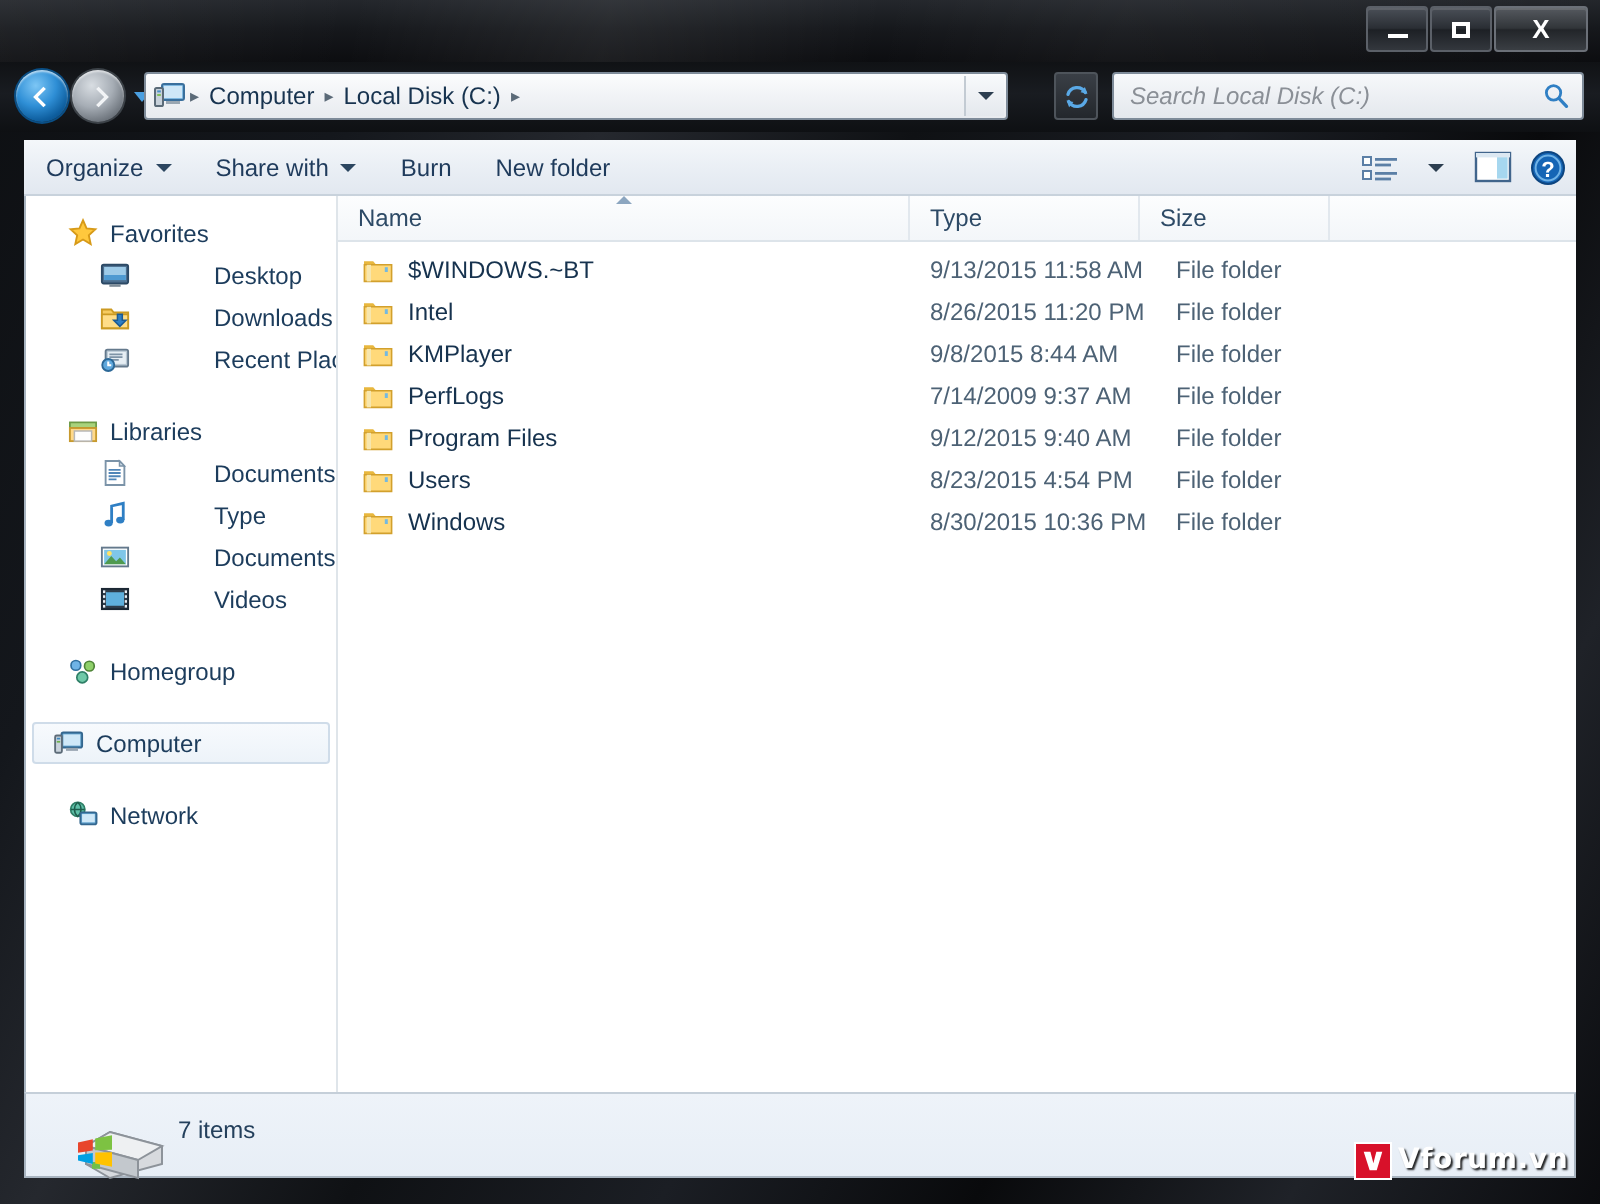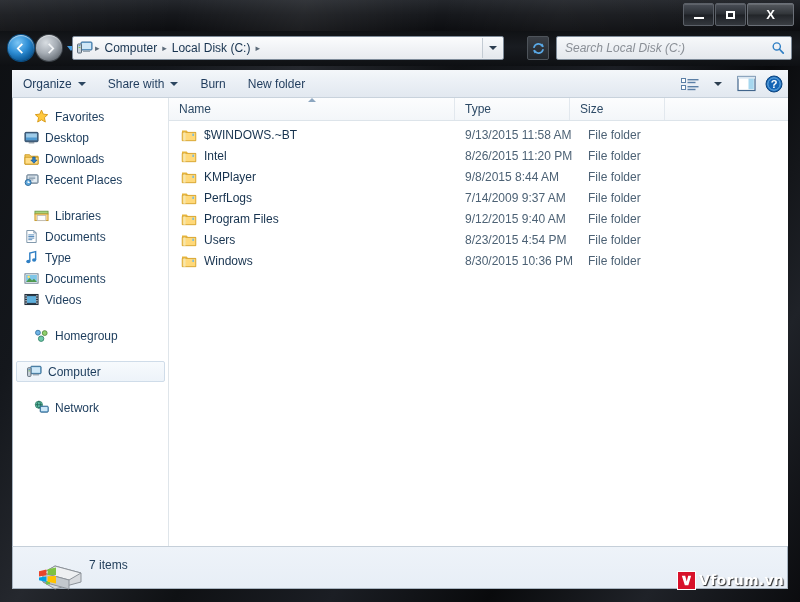--- a/index.html
+++ b/index.html
@@ -235,21 +235,21 @@
   .navgroup { margin-bottom: 2px; }
   .navrow {
     height: 21px;
     display: flex; align-items: center;
     padding-left: 20px;
     box-sizing: border-box;
     font-size: 12px;
     color: #1c3c5c;
     white-space: nowrap;
   }
-  .navrow.child { padding-left: 10px; }
+  .navrow.child { padding-left: 36px; gap: 36px; }
   .navrow.selected {
     background: linear-gradient(180deg, #f7fafd 0%, #edf3f9 100%);
     border: 1px solid #cfdce9;
     border-radius: 2px;
     margin: 0 3px;
     padding-left: 9px;
     height: 21px;
   }
   .navspace { height: 13px; }
   .nav-ico {

